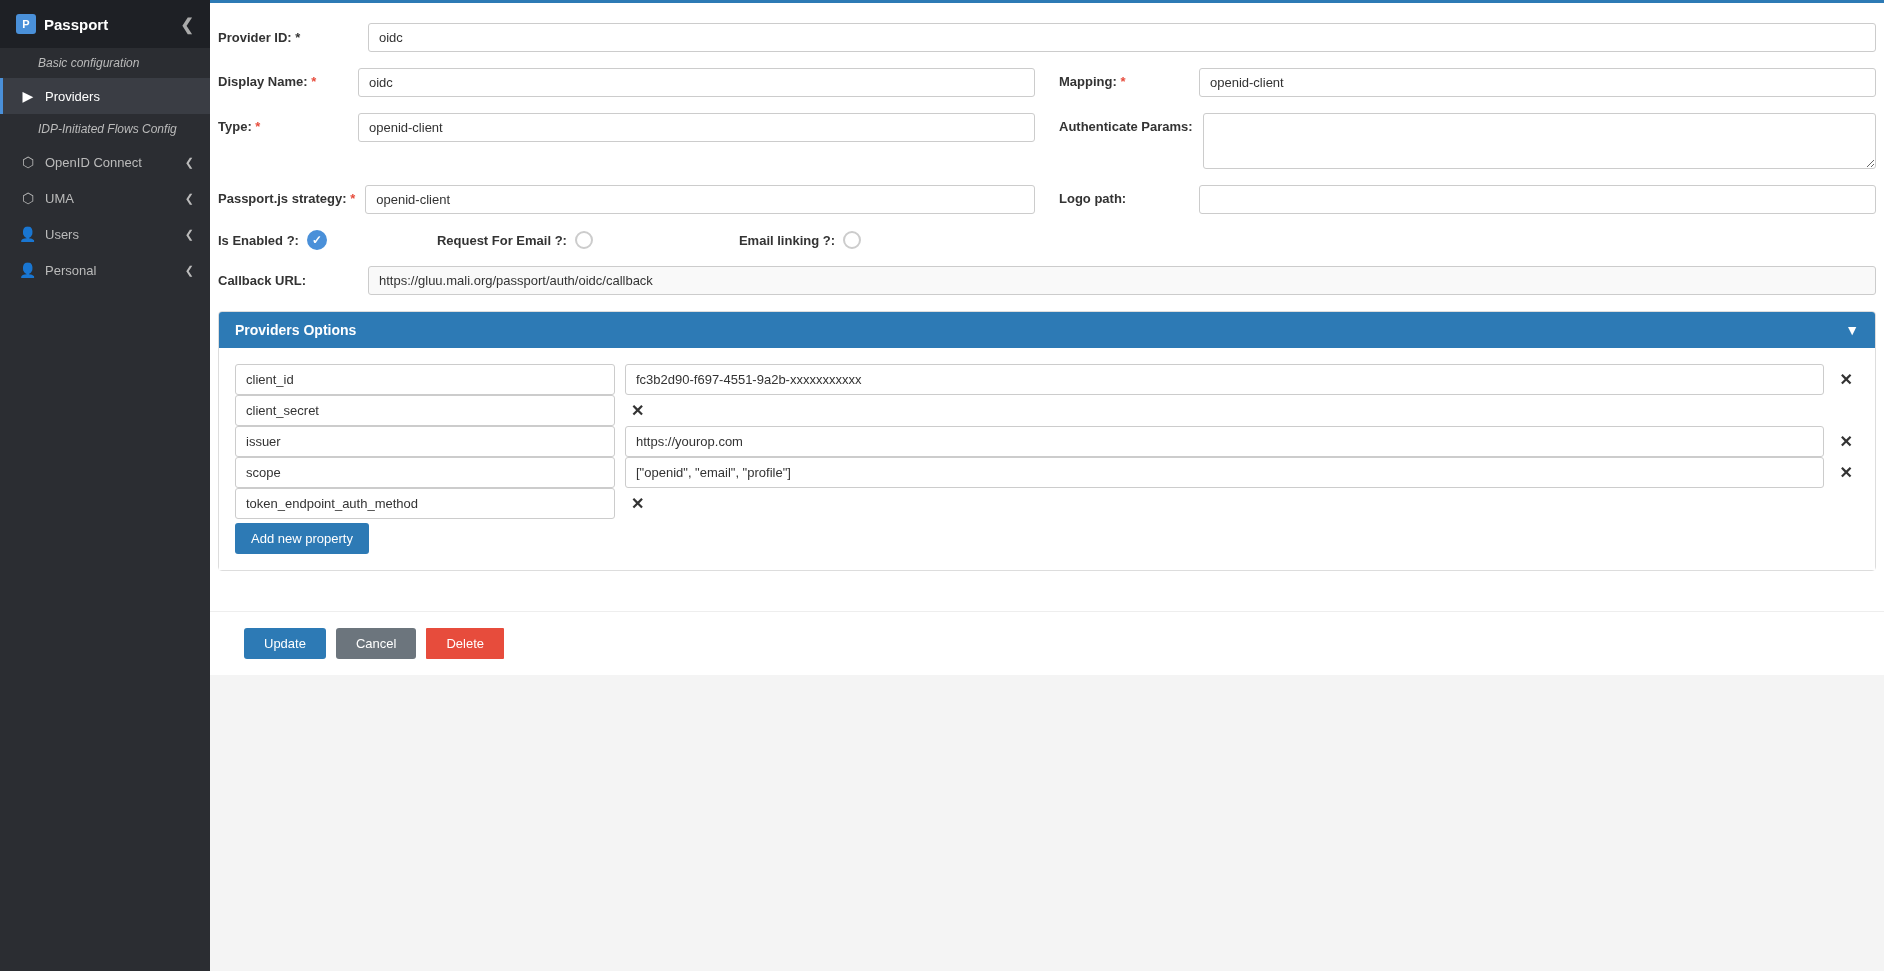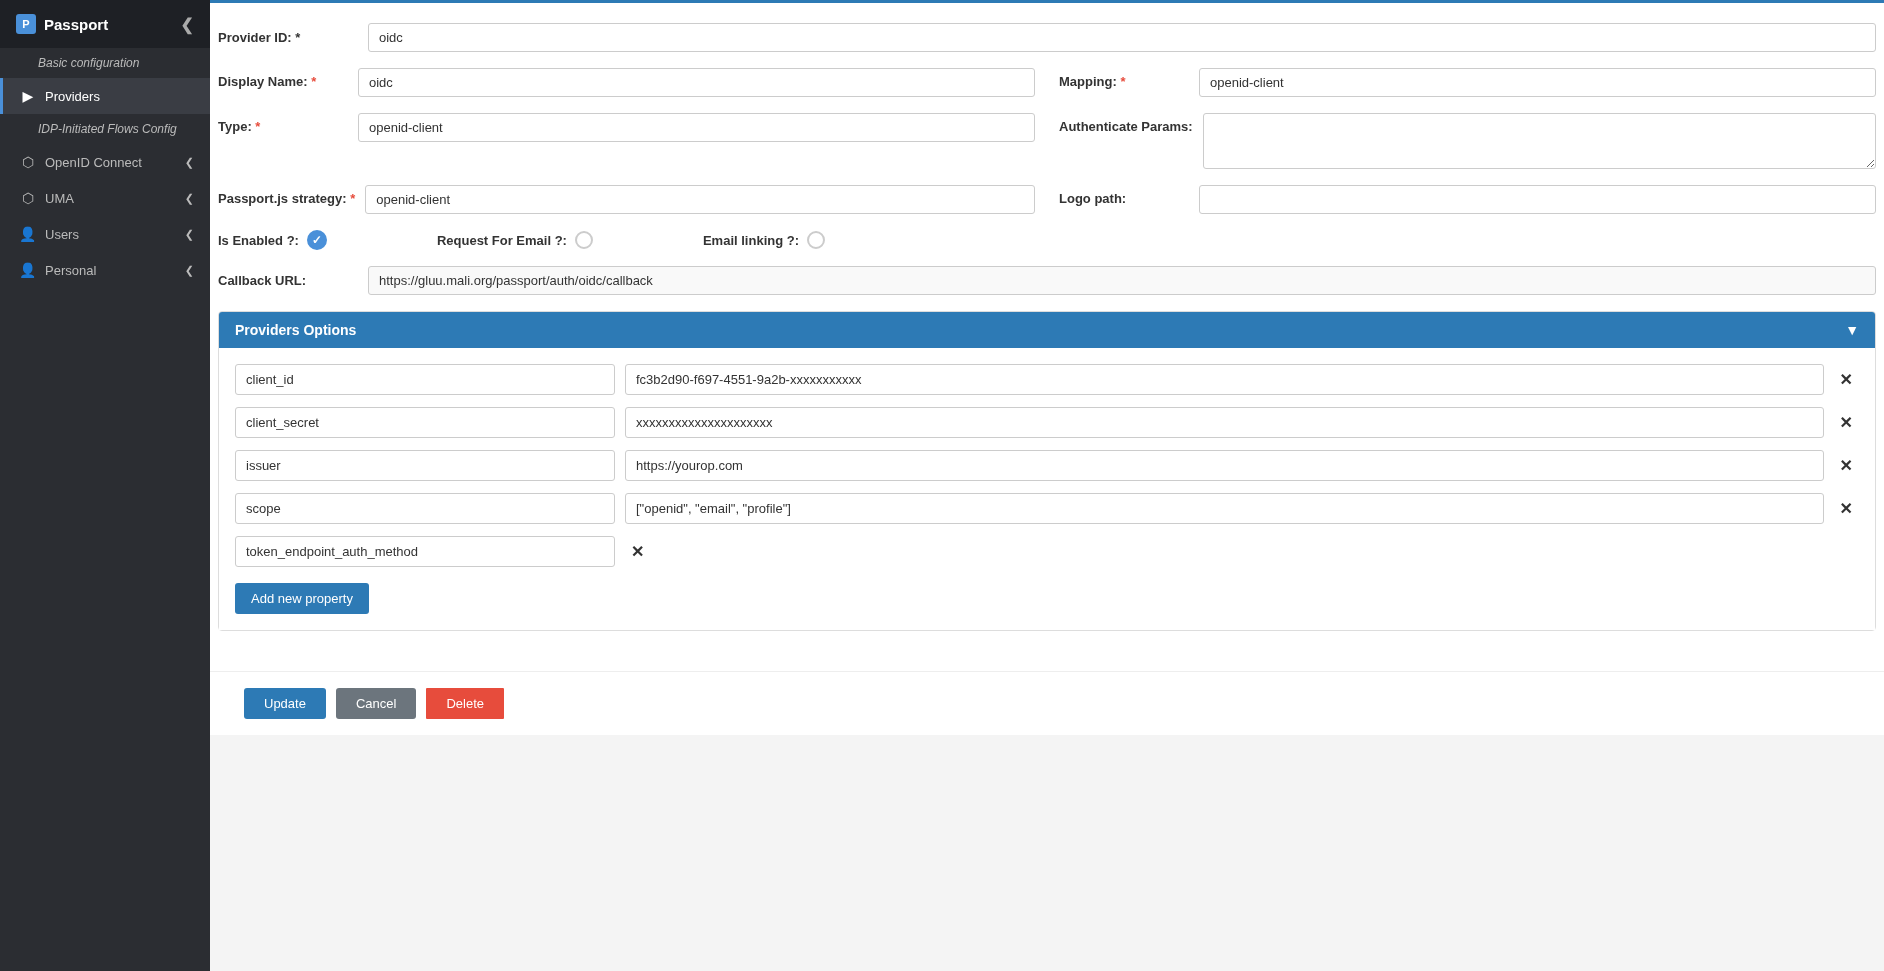--- a/index.html
+++ b/index.html
@@ -216,21 +216,20 @@
       border-radius: 3px 3px 0 0;
     }
     .providers-options-body {
       padding: 16px;
       background: #fff;
     }
     .option-row {
       display: flex;
       align-items: center;
       gap: 10px;
-      margin-bottom: 12px;
     }
     .option-key-input {
       width: 380px;
       border: 1px solid #ccc;
       border-radius: 3px;
       padding: 7px 10px;
       font-size: 13px;
       color: #333;
     }
     .option-val-input {
@@ -418,21 +417,21 @@
       <div class="radio-item">
         <span>Is Enabled ?:</span>
         <div class="custom-checkbox">
           <span class="check">✓</span>
         </div>
       </div>
       <div class="radio-item" style="margin-left: 80px;">
         <span>Request For Email ?:</span>
         <div class="custom-radio"></div>
       </div>
-      <div class="radio-item" style="margin-left: 80px;">
+      <div class="radio-item" style="margin-left: 116px;">
         <span>Email linking ?:</span>
         <div class="custom-radio"></div>
       </div>
     </div>
 
     <div class="callback-row">
       <label class="callback-label">
         <span>Callback URL:</span>
       </label>
       <input type="text" class="callback-input" value="https://gluu.mali.org/passport/auth/oidc/callback" style="">
@@ -448,21 +447,20 @@
         
         <div class="option-row">
           <input type="text" class="option-key-input" value="client_id" style="">
           <input type="text" class="option-val-input" value="fc3b2d90-f697-4551-9a2b-xxxxxxxxxxx" style="">
           <span class="remove-btn">✕</span>
         </div>
 
         
         <div class="option-row">
           <input type="text" class="option-key-input" value="client_secret" style="">
-          <input type="text" class="option-val-input" value="xxxxxxxxxxxxxxxxxxxxx" style="">
           <span class="remove-btn">✕</span>
         </div>
 
         
         <div class="option-row">
           <input type="text" class="option-key-input" value="issuer" style="">
           <input type="text" class="option-val-input" value="https://yourop.com" style="">
           <span class="remove-btn">✕</span>
         </div>
 

